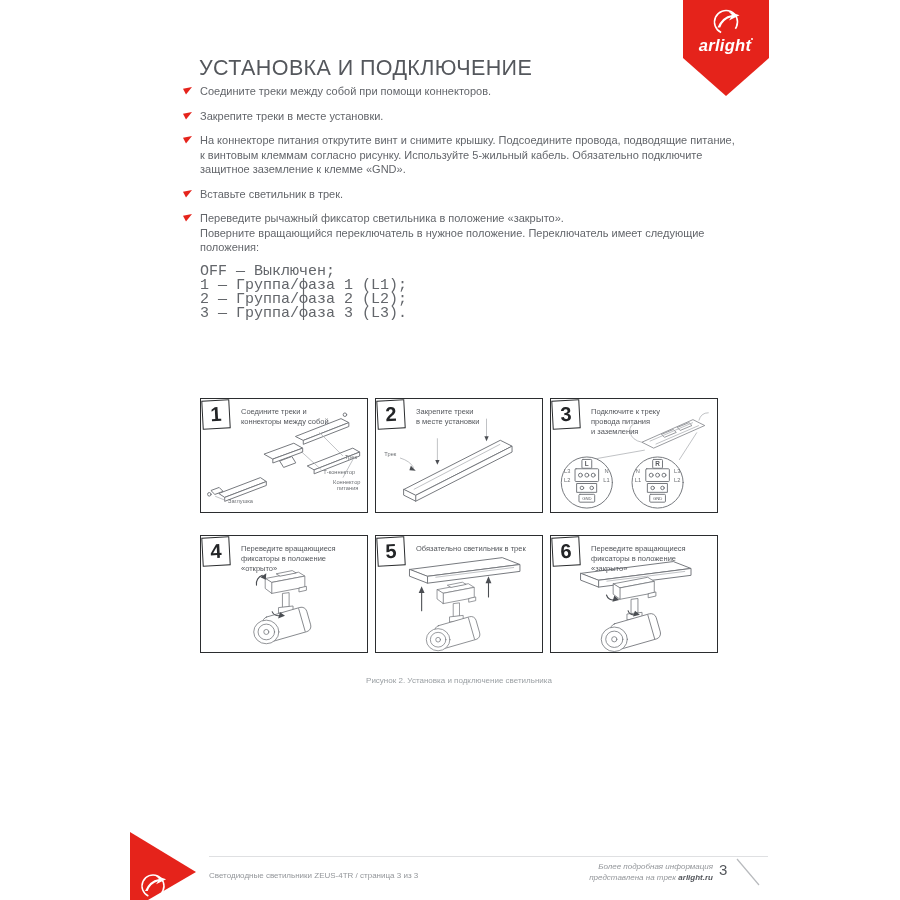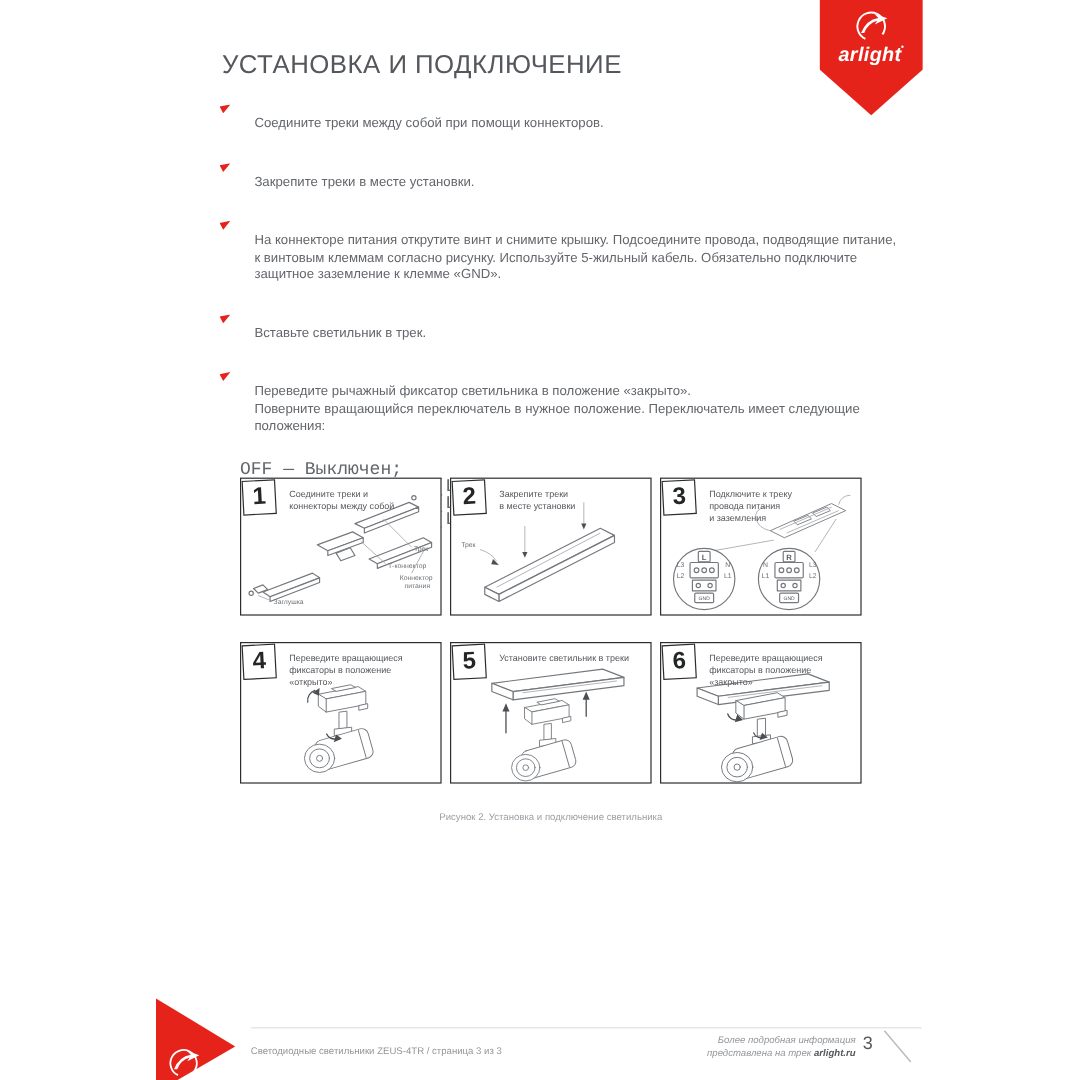--- a/index.html
+++ b/index.html
@@ -3,28 +3,28 @@
 <meta charset="utf-8">
 <style>
   html,body { margin:0; padding:0; background:#ffffff; }
   .page { position:relative; width:900px; height:900px; background:#fff; overflow:hidden;
           font-family:"Liberation Sans", sans-serif; color:#63666b; }
 
   
   .banner { position:absolute; left:683px; top:0; width:86px; height:98px; }
   .logo-text { font-family:"Liberation Sans", sans-serif; font-style:italic; font-weight:700;
                font-size:16.5px; fill:#ffffff; letter-spacing:.3px; }
-  .title { position:absolute; left:183px; top:40px; margin:2px; font-size:21.5px; font-weight:400;
+  .title { position:absolute; left:183px; top:40px; margin:16px; font-size:21.5px; font-weight:400;
            letter-spacing:.4px; color:#54575c; }
 
   
   .bullets { position:absolute; left:183px; top:84px; width:605px; }
   .bullet { display:flex; align-items:flex-start; margin-bottom:10px; }
   .bullet .arrow { flex:0 0 auto; width:9px; height:8px; margin:3px 8px 0 0; fill:#e5231b; }
-  .bullet p { margin:12px; font-size:11px; line-height:14.5px; white-space:pre-line; }
+  .bullet p { margin:0; font-size:11px; line-height:14.5px; white-space:pre-line; }
   .switch-block { margin:0 0 10px 17px; font-size:15px; line-height:14px; white-space:pre-line;font-family:Liberation Mono, monospace; }
 
   
   .figures { position:absolute; left:200px; top:398px; display:grid;
              grid-template-columns:repeat(3,168px); grid-template-rows:115px 118px;
              column-gap:7px; row-gap:22px; }
   .fig { position:relative; border:1.5px solid #2b2d2f; background:#fff; }
   .badge { position:absolute; left:1px; top:1px; width:26px; height:27px; border:1.8px solid #2b2d2f;
            background:#fff; display:flex; align-items:center; justify-content:center;
            transform:rotate(-3deg); font-size:20px; font-weight:700; color:#232527; z-index:2; }
@@ -261,21 +261,21 @@
         <path class="dkf" d="M60 42 L66 38 L65.5 44.5 Z"></path>
         <path class="dk" d="M72 77 a7 7 0 0 0 8 4"></path>
         <path class="dkf" d="M78 84 L85 81 L80 77.5 Z"></path>
       </svg>
     </div>
 
     <div class="fig">
       <div class="badge">
           <span>5</span>
         </div>
-      <div class="fig-cap">Установите светильник в треки</div>
+      <div class="fig-cap">Обязательно светильник в трек</div>
       <svg class="diag" viewBox="0 0 168 118">
         <g class="art">
           <path d="M34 34 L128 22 L146 29 L52 41 Z"></path>
             <path d="M52 41 L146 29 L146 36 L52 48 Z"></path>
           <path d="M34 34 L52 41 L52 48 L34 41 Z"></path>
         </g>
         <path class="thin" d="M60 42 L140 32"></path>
         <g class="art" transform="translate(14,44) scale(0.75)">
           <path d="M64 14 L106 6 L114 11 L72 19 Z"></path>
             <path d="M72 19 L114 11 L114 25 L72 33 Z"></path>

